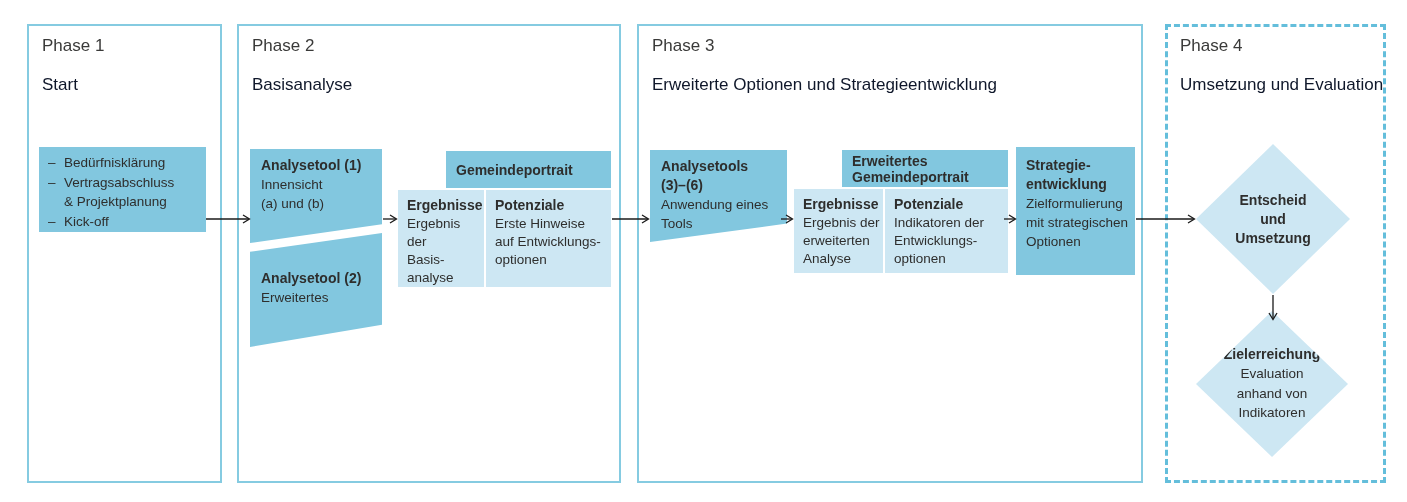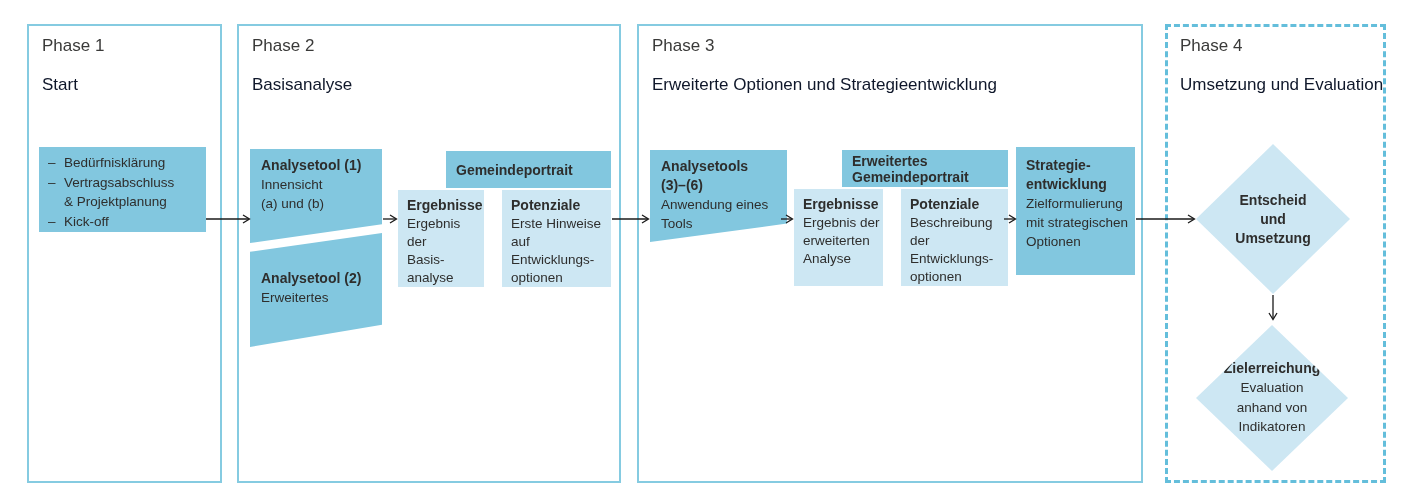--- a/index.html
+++ b/index.html
@@ -27,21 +27,21 @@
   .task{display:flex;font-size:13.5px;line-height:19.5px;}
   .task .dash{width:16px;flex:0 0 16px;}
   .task .task-text{white-space:pre-line;}
   
   .gp-table{display:flex;flex-direction:column;background:#ffffff;}
   .gp-header{height:37px;flex:0 0 37px;display:flex;align-items:center;
     padding-left:10px;background:var(--box-fill,#82c7df);
     font-weight:bold;font-size:14px;box-sizing:border-box;margin-left:48px;}
   .gp-body{display:flex;flex:1;margin-top:2px;}
   .gp-cell{background:var(--cell-fill,#cde7f3);padding:6px 3px 0 9px;box-sizing:border-box;}
-  .gp-cell + .gp-cell{margin-left:18px;}
+  .gp-cell + .gp-cell{margin-left:2px;}
   .gp-cell .t-body{font-size:13.5px;line-height:18px;}
   .gp-cell .t-title{line-height:19px;}
   
   .diamond{clip-path:polygon(50% 0,100% 50%,50% 100%,0 50%);
     background:var(--cell-fill,#cde7f3);
     display:flex;flex-direction:column;align-items:center;justify-content:center;
     text-align:center;}
   .diamond .t-body{line-height:19.5px;}
   
   .arrow line,.arrow polyline{stroke:var(--arrow,#1a1a1a);stroke-width:1.3;fill:none;}
@@ -140,42 +140,42 @@
     <div class="gp-header">Erweitertes Gemeindeportrait</div>
     <div class="gp-body">
       <div class="gp-cell" style="width:89px;flex:0 0 89px;">
         <div class="t-title">Ergebnisse</div>
         <div class="t-body">Ergebnis der
 erweiterten
 Analyse</div>
       </div>
       <div class="gp-cell" style="flex:1;">
         <div class="t-title">Potenziale</div>
-        <div class="t-body">Beschreibung der
+        <div class="t-body">Indikatoren der
 Entwicklungs-
 optionen</div>
       </div>
     </div>
   </div>
 
   <div class="abs diamond" style="left:1196px;top:144px;width:154px;height:150px">
     <div class="t-title">Entscheid
 und
 Umsetzung</div>
   </div>
 
   <div class="abs fillbox" style="left:1016px;top:147px;width:119px;height:128px;padding:9px 4px 0 10px;">
     <div class="t-title">Strategie-
 entwicklung</div>
     <div class="t-body">Zielformulierung
 mit strategischen
 Optionen</div>
   </div>
 
-  <div class="abs diamond" style="left:1196px;top:325px;width:152px;height:146px">
+  <div class="abs diamond" style="left:1196px;top:311px;width:152px;height:146px">
     <div class="t-title">Zielerreichung</div>
     <div class="t-body">Evaluation
 anhand von
 Indikatoren</div>
   </div>
 
   <svg class="abs arrow" style="left:206px;top:212px" width="45" height="14">
     <line x1="0" y1="7" x2="43" y2="7"></line>
       <polyline points="37,3 43.5,7 37,11"></polyline>
   </svg>

